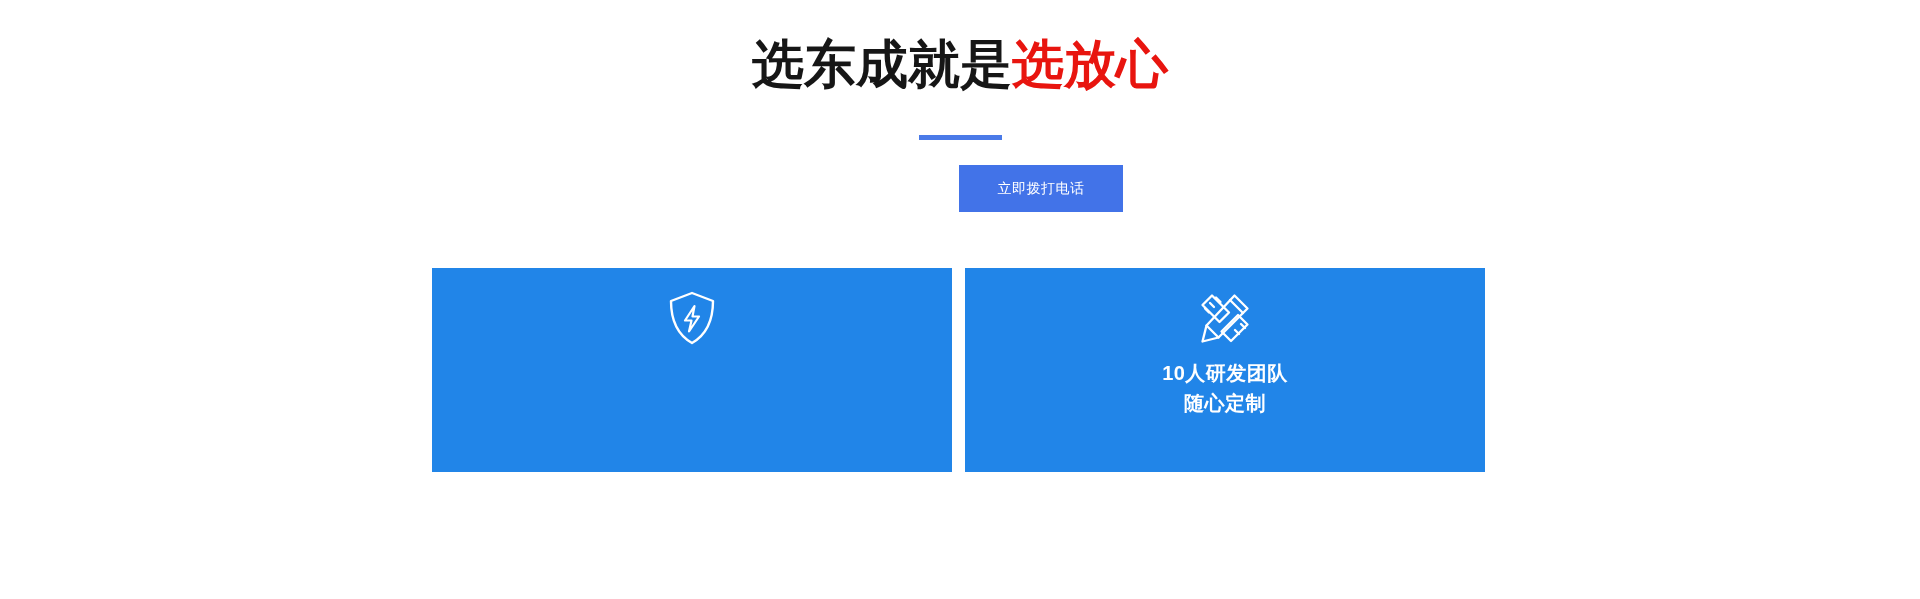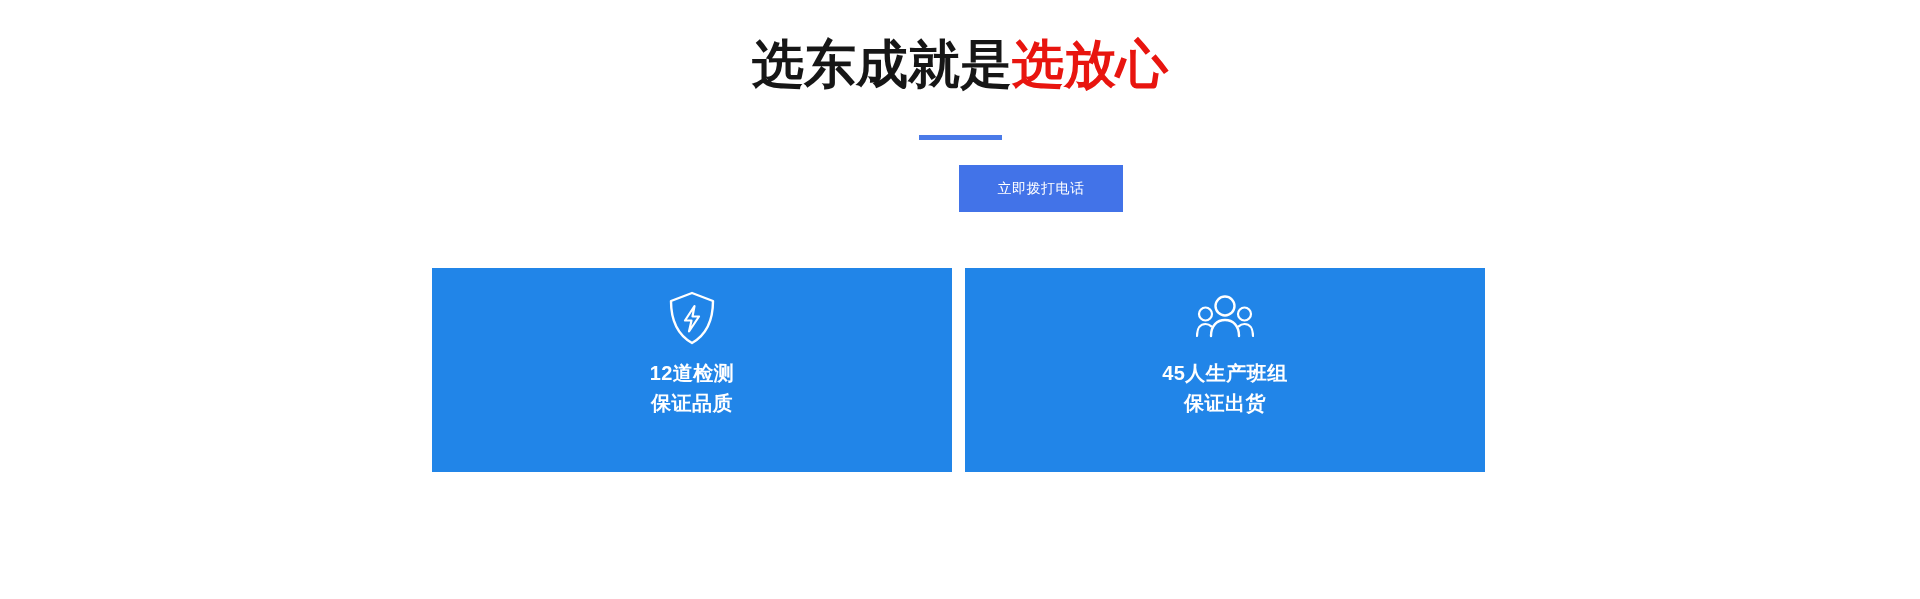--- a/index.html
+++ b/index.html
@@ -145,39 +145,43 @@
 
   <div class="cards">
 
     <div class="card">
       <span class="card-icon">
         <svg width="52" height="56" viewBox="0 0 52 56" fill="none" aria-hidden="true">
           <path d="M26 3 L47 11 C47 31 40 45 26 53 C12 45 5 31 5 11 Z" stroke="#ffffff" stroke-width="2.4" stroke-linejoin="round" fill="none"></path>
           <path d="M28.5 16 L19 30.5 L25.5 30.5 L23 41.5 L33 26.5 L26.5 26.5 Z" stroke="#ffffff" stroke-width="2.2" stroke-linejoin="round" fill="none"></path>
         </svg>
       </span>
-      <span class="card-text">
-        <span class="card-line">12道检测</span>
-        <span class="card-line">保证品质</span>
-      </span>
     </div>
+
 
     <div class="card">
       <span class="card-icon">
-        <svg width="58" height="50" viewBox="0 0 58 50" fill="none" aria-hidden="true">
-          <circle cx="29" cy="13" r="9.5" stroke="#ffffff" stroke-width="2.4" fill="none"></circle>
-          <path d="M15 43 C15 32.5 21 27 29 27 C37 27 43 32.5 43 43" stroke="#ffffff" stroke-width="2.4" stroke-linecap="round" fill="none"></path>
-          <circle cx="9.5" cy="21" r="6.5" stroke="#ffffff" stroke-width="2.2" fill="none"></circle>
-          <path d="M1 43 C1 35 4.5 31 9.5 31 C11.8 31 13.8 31.9 15.3 33.4" stroke="#ffffff" stroke-width="2.2" stroke-linecap="round" fill="none"></path>
-          <circle cx="48.5" cy="21" r="6.5" stroke="#ffffff" stroke-width="2.2" fill="none"></circle>
-          <path d="M57 43 C57 35 53.5 31 48.5 31 C46.2 31 44.2 31.9 42.7 33.4" stroke="#ffffff" stroke-width="2.2" stroke-linecap="round" fill="none"></path>
+        <svg width="54" height="54" viewBox="0 0 54 54" fill="none" aria-hidden="true">
+          <g stroke="#ffffff" stroke-width="2.3" fill="none" stroke-linejoin="round" stroke-linecap="round">
+
+            <path d="M36.5 4.5 L49.5 17.5 L20.5 46.5 L4.5 50.5 L8.5 34.5 Z"></path>
+            <path d="M8.5 34.5 L20.5 46.5"></path>
+            <path d="M32 9 L45 22"></path>
+
+            <path d="M14 4.5 L31 21.5 L21.5 31 L4.5 14 Z"></path>
+            <path d="M12 12 L16 16"></path>
+            <path d="M18 6.5 L22.5 11"></path>
+            <path d="M7 17.5 L11 21.5"></path>
+            <path d="M40 24 L49.5 33.5 L33 50 L23.5 40.5 Z"></path>
+            <path d="M43 33 L47 37"></path>
+            <path d="M37 39 L41 43"></path>
+          </g>
         </svg>
       </span>
       <span class="card-text">
-        <span class="card-line">45人生产班组</span>
-        <span class="card-line">保证出货</span>
+        <span class="card-line">10人研发团队</span>
+        <span class="card-line">随心定制</span>
       </span>
     </div>
-
 
 
   </div>
 </div>
 
 </body></html>

